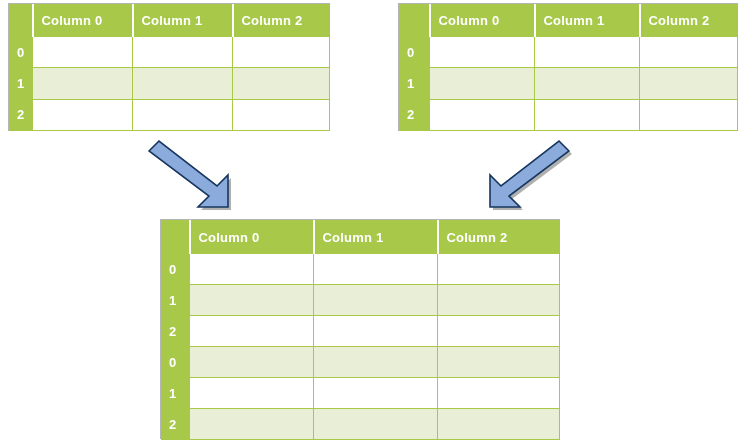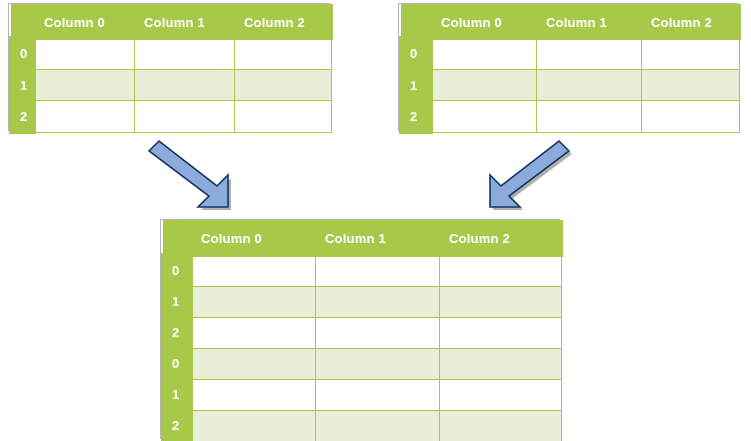--- a/index.html
+++ b/index.html
@@ -37,21 +37,21 @@
     width: 100%;
     height: 100%;
   }
   .df-table .row {
     display: table-row;
   }
   .df-table .cell {
     display: table-cell;
     box-sizing: border-box;
     vertical-align: middle;
-    border: 4px solid #0f766e;
+    border: 1px solid #0f766e;
     padding: 0 0 0 8px;
   }
 
   
   .hdr .cell {
     background: #a8c84a;
     color: #ffffff;
     font-weight: bold;
     font-size: 13px;
     letter-spacing: 0.2px;

